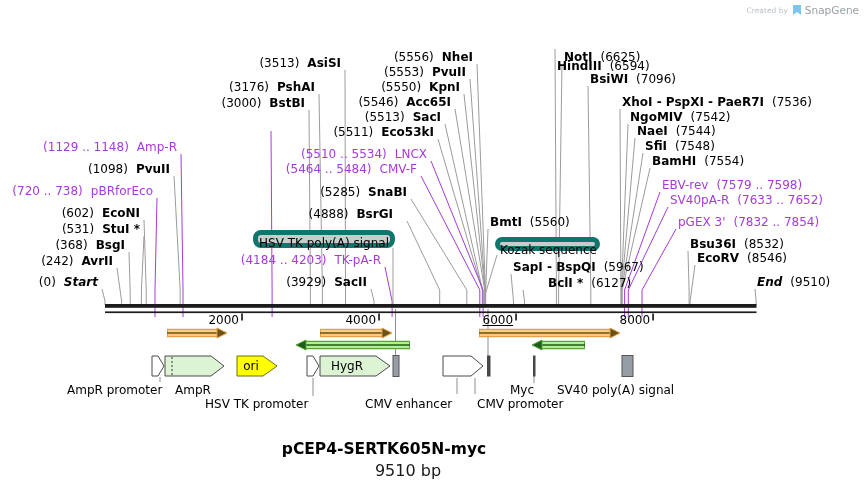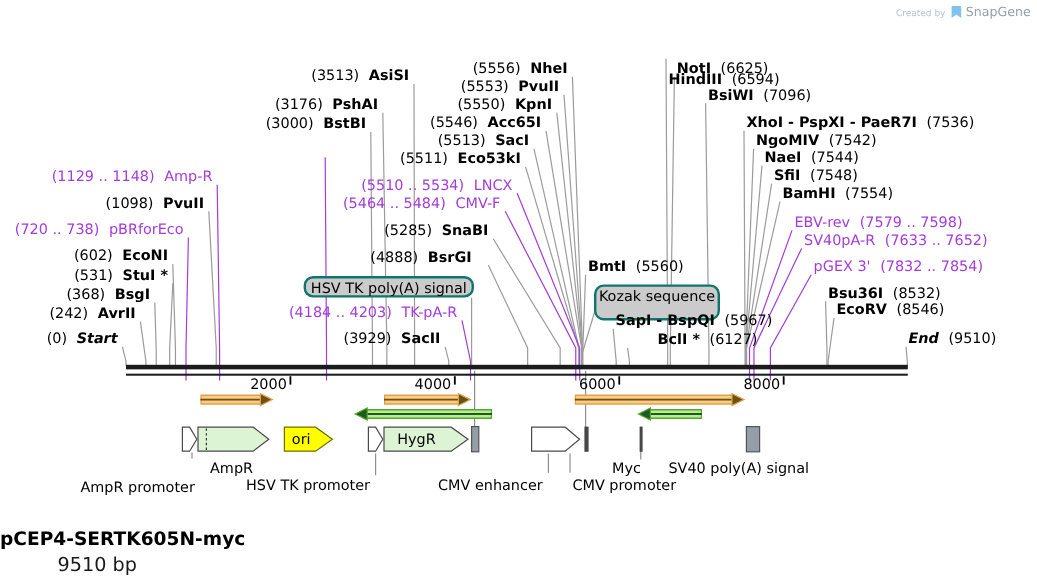--- a/index.html
+++ b/index.html
@@ -8,30 +8,30 @@
     font-family:"DejaVu Sans","Liberation Sans",sans-serif; overflow:hidden;
   }
   #diagram-svg { position:absolute; left:0; top:0; }
   .ann { position:absolute; font-size:12px; height:16px; line-height:16px;
          white-space:nowrap; color:#000; }
   .ann span + span { margin-left:8px; }
   .ann .nm { font-weight:bold; }
   .ann.primer { color:#a43bdb; }
   .ann.primer .nm { font-weight:normal; }
   .ann.se .nm { font-style:italic; }
-  .tagbox { position:absolute; background:#cbcbcb; border:2px solid #0f766e;
+  .tagbox { position:absolute; background:#cbcbcb; border:5px solid #0f766e;
             border-radius:8px; font-size:12px; color:#000; text-align:center;
             white-space:nowrap; box-sizing:border-box; }
   .flabel { position:absolute; font-size:12px; line-height:14px; color:#000;
             white-space:nowrap; }
   .inlabel { position:absolute; font-size:12px; line-height:14px; color:#000;
              text-align:center; white-space:nowrap; }
   .tick-label { position:absolute; font-size:12px; line-height:13px; color:#000;
                 white-space:nowrap; }
-  .title-block { position:absolute; left:0; top:440px; width:768px; text-align:left; }
+  .title-block { position:absolute; left:0; top:440px; width:768px; text-align:center; }
   .plasmid-name { font-size:15.5px; font-weight:bold; color:#000; }
   .plasmid-length { font-size:16px; color:#1a1a1a; margin-top:3px;padding-left:48px; }
   .credit { position:absolute; right:5px; top:4px; display:flex; align-items:center; }
   .credit .cb { font-size:7.5px; color:#b9c2c9; margin-right:4px; }
   .credit .brand { font-size:10.5px; color:#97a1a8; margin-left:3px; }
 </style>
 </head>
 <body>
 
 <div id="stage">
@@ -132,26 +132,26 @@
     </svg>
     <span class="brand">SnapGene</span>
   </div>
 
   <div class="title-block">
     <div class="plasmid-name">pCEP4-SERTK605N-myc</div>
     <div class="plasmid-length">9510 bp</div>
   </div>
 <div class="tick-label" style="right: 624.986px; top: 314px;">2000</div>
     <div class="tick-label" style="right: 487.973px; top: 314px;">4000</div>
-    <div class="tick-label" style="right: 350.959px; top: 314px;">6000</div>
+    <div class="tick-label" style="right: 350.959px; top: 314px; text-decoration: underline;">6000</div>
     <div class="tick-label" style="right: 213.945px; top: 314px;">8000</div>
     <div class="inlabel" style="left: 221px; width: 60px; top: 359px;">ori</div>
     <div class="inlabel" style="left: 317px; width: 60px; top: 359px;">HygR</div>
     <div class="tagbox" style="left: 253px; top: 230px; width: 142px; height: 18px; line-height: 16px;">HSV TK poly(A) signal</div>
-    <div class="tagbox" style="left: 495px; top: 237px; width: 105px; height: 30px; line-height: 16px;">Kozak sequence</div>
+    <div class="tagbox" style="left: 495px; top: 237px; width: 105px; height: 14px; line-height: 16px;">Kozak sequence</div>
     <div class="ann" style="top: 55px; right: 523px;"><span class="ps">(3513)</span><span class="nm">AsiSI</span></div>
     <div class="ann" style="top: 79px; right: 549px;"><span class="ps">(3176)</span><span class="nm">PshAI</span></div>
     <div class="ann" style="top: 95px; right: 559px;"><span class="ps">(3000)</span><span class="nm">BstBI</span></div>
     <div class="ann primer" style="top: 139px; right: 687px;"><span class="ps">(1129 .. 1148)</span><span class="nm">Amp-R</span></div>
     <div class="ann" style="top: 161px; right: 694px;"><span class="ps">(1098)</span><span class="nm">PvuII</span></div>
     <div class="ann primer" style="top: 183px; right: 711px;"><span class="ps">(720 .. 738)</span><span class="nm">pBRforEco</span></div>
     <div class="ann" style="top: 205px; right: 724px;"><span class="ps">(602)</span><span class="nm">EcoNI</span></div>
     <div class="ann" style="top: 221px; right: 724px;"><span class="ps">(531)</span><span class="nm">StuI *</span></div>
     <div class="ann" style="top: 237px; right: 739px; text-align: center;"><span class="ps">(368)</span><span class="nm">BsgI</span></div>
     <div class="ann" style="top: 253px; right: 751px;"><span class="ps">(242)</span><span class="nm">AvrII</span></div>
@@ -178,20 +178,20 @@
     <div class="ann" style="top: 153px; left: 652px;"><span class="nm">BamHI</span><span class="ps">(7554)</span></div>
     <div class="ann primer" style="top: 177px; left: 662px;"><span class="nm">EBV-rev</span><span class="ps">(7579 .. 7598)</span></div>
     <div class="ann primer" style="top: 192px; left: 670px;"><span class="nm">SV40pA-R</span><span class="ps">(7633 .. 7652)</span></div>
     <div class="ann primer" style="top: 214px; left: 678px;"><span class="nm">pGEX 3'</span><span class="ps">(7832 .. 7854)</span></div>
     <div class="ann" style="top: 236px; left: 690px;"><span class="nm">Bsu36I</span><span class="ps">(8532)</span></div>
     <div class="ann" style="top: 250px; left: 697px;"><span class="nm">EcoRV</span><span class="ps">(8546)</span></div>
     <div class="ann" style="top: 214px; left: 490px;"><span class="nm">BmtI</span><span class="ps">(5560)</span></div>
     <div class="ann" style="top: 259px; left: 513px;"><span class="nm">SapI - BspQI</span><span class="ps">(5967)</span></div>
     <div class="ann" style="top: 275px; left: 548px;"><span class="nm">BclI *</span><span class="ps">(6127)</span></div>
     <div class="ann se" style="top: 274px; left: 757px;"><span class="nm">End</span><span class="ps">(9510)</span></div>
-    <div class="flabel" style="left: 67px; top: 383px; margin-top: 16px;">AmpR promoter</div>
+    <div class="flabel" style="left: 67px; top: 383px;">AmpR promoter</div>
     <div class="flabel" style="left: 175px; top: 383px;">AmpR</div>
     <div class="flabel" style="left: 205px; top: 397px;">HSV TK promoter</div>
     <div class="flabel" style="left: 365px; top: 397px;">CMV enhancer</div>
     <div class="flabel" style="left: 477px; top: 397px;">CMV promoter</div>
     <div class="flabel" style="left: 510px; top: 383px;">Myc</div>
     <div class="flabel" style="left: 557px; top: 383px;">SV40 poly(A) signal</div>
   </div>
 
 </body></html>

